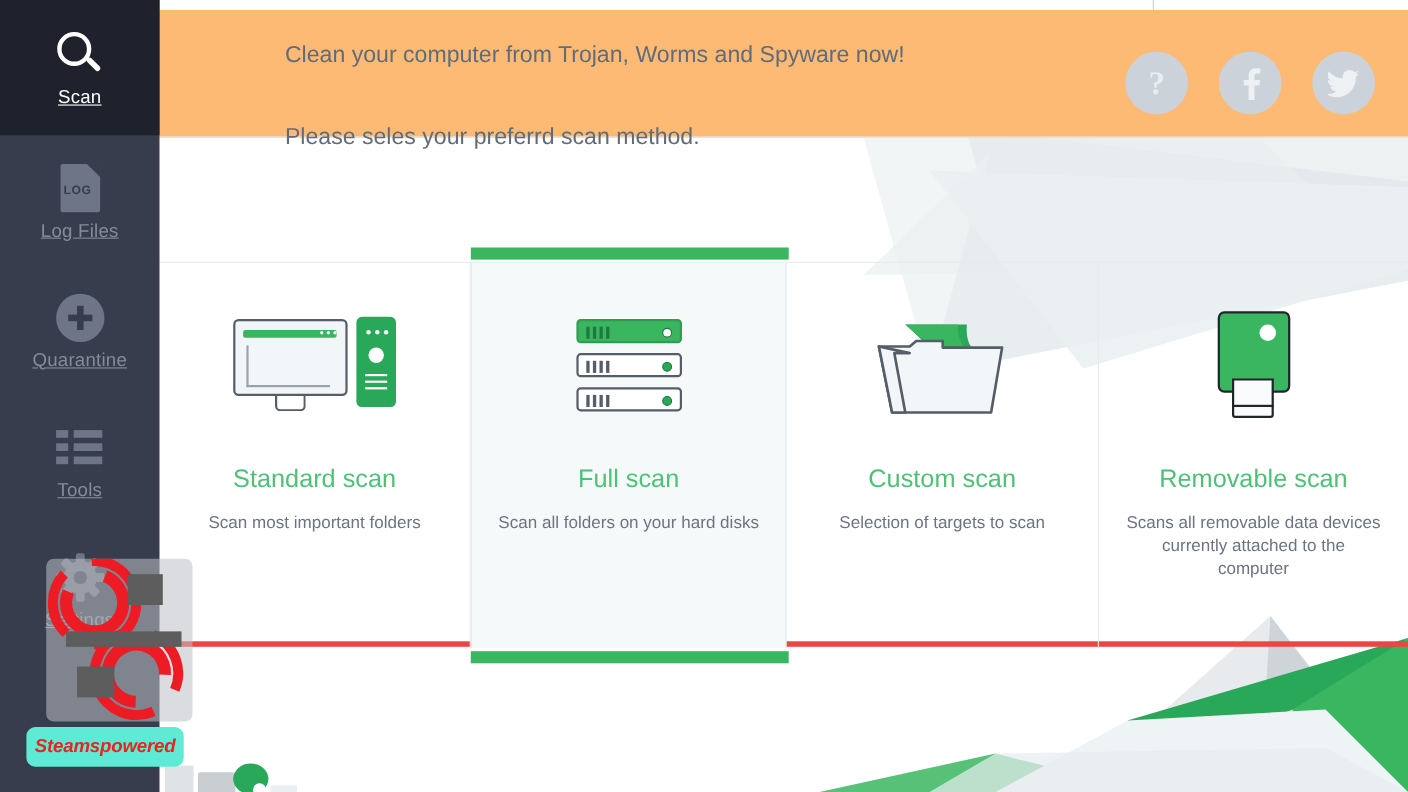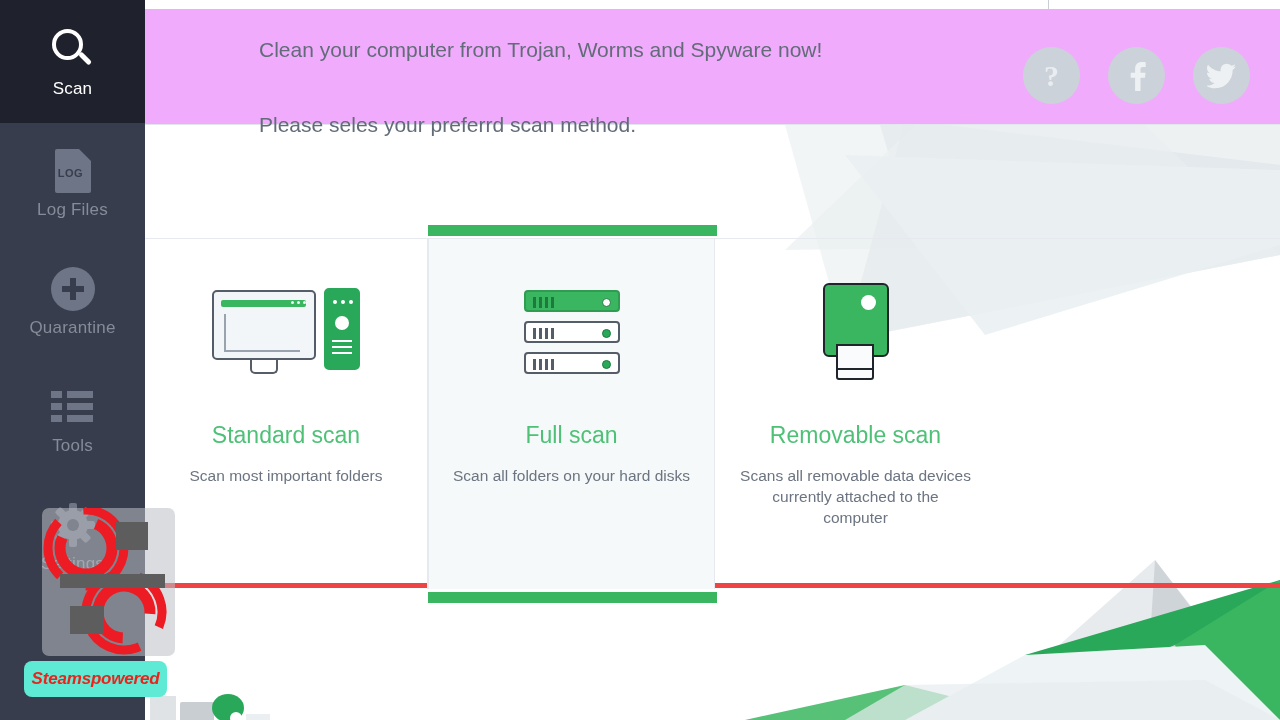--- a/index.html
+++ b/index.html
@@ -63,20 +63,21 @@
     display: flex;
     align-items: center;
     justify-content: center;
     margin-bottom: 6px;
   }
   .side-label {
     font-size: 17px;
     color: #858b99;
     letter-spacing: .2px;
     line-height: 1;
+    text-decoration: underline;
   }
   .side-item.active .side-label { color: #ffffff; }
 
   
   .mag {
     position: relative;
     width: 42px; height: 42px;
   }
   .mag .ring {
     position: absolute; left: 0; top: 0;
@@ -190,21 +191,21 @@
   .gear .tooth.t2 { transform: rotate(45deg); }
   .gear .tooth.t3 { transform: rotate(90deg); }
   .gear .tooth.t4 { transform: rotate(135deg); }
 
   
   .header {
     position: absolute;
     left: 145px; top: 9px;
     width: 1135px;
     height: 116px;
-    background: #f0abfc;
+    background: #fdba74;
     border-bottom: 1px solid #e2e7ec;
     z-index: 5;
   }
   .header-text {
     position: absolute;
     left: 114px; top: 26px;
     color: #626b78;
     font-size: 21px;
     line-height: 30px;
   }
@@ -631,20 +632,34 @@
                 <i></i>
               </div>
               <div class="dot"></div>
             </div>
         </div>
       </div>
       <div class="card-title">Full scan</div>
       <div class="card-desc">Scan all folders on your hard disks</div>
     </div>
 
+    <div class="card c3 sep">
+      <div class="card-ico">
+        <div class="fold-ico">
+          <svg width="128" height="110" viewBox="0 0 128 110">
+            <path d="M30 18 L86 18 C84 40 96 48 112 48 L62 48 Z" fill="#2aa85a"></path>
+            <path d="M30 18 L78 18 C76 38 92 50 112 48 L70 52 Z" fill="#3ab660"></path>
+            <path d="M6 38 L34 38 L40 33 L64 33 L64 39 L118 39 L108 98 L18 98 Z" fill="#f2f6f8" stroke="#555d68" stroke-width="2.4" stroke-linejoin="round"></path>
+            <path d="M6 38 L18 98 L30 98 L20 44 L34 44 Z" fill="#f2f6f8" stroke="#555d68" stroke-width="2.4" stroke-linejoin="round"></path>
+          </svg>
+        </div>
+      </div>
+      <div class="card-title">Custom scan</div>
+      <div class="card-desc">Selection of targets to scan</div>
+    </div>
 
     <div class="card c4">
       <div class="card-ico">
         <div class="usb">
           <div class="body">
               <div class="led"></div>
             </div>
           <div class="plug"></div>
           <div class="plug-ln"></div>
         </div>

